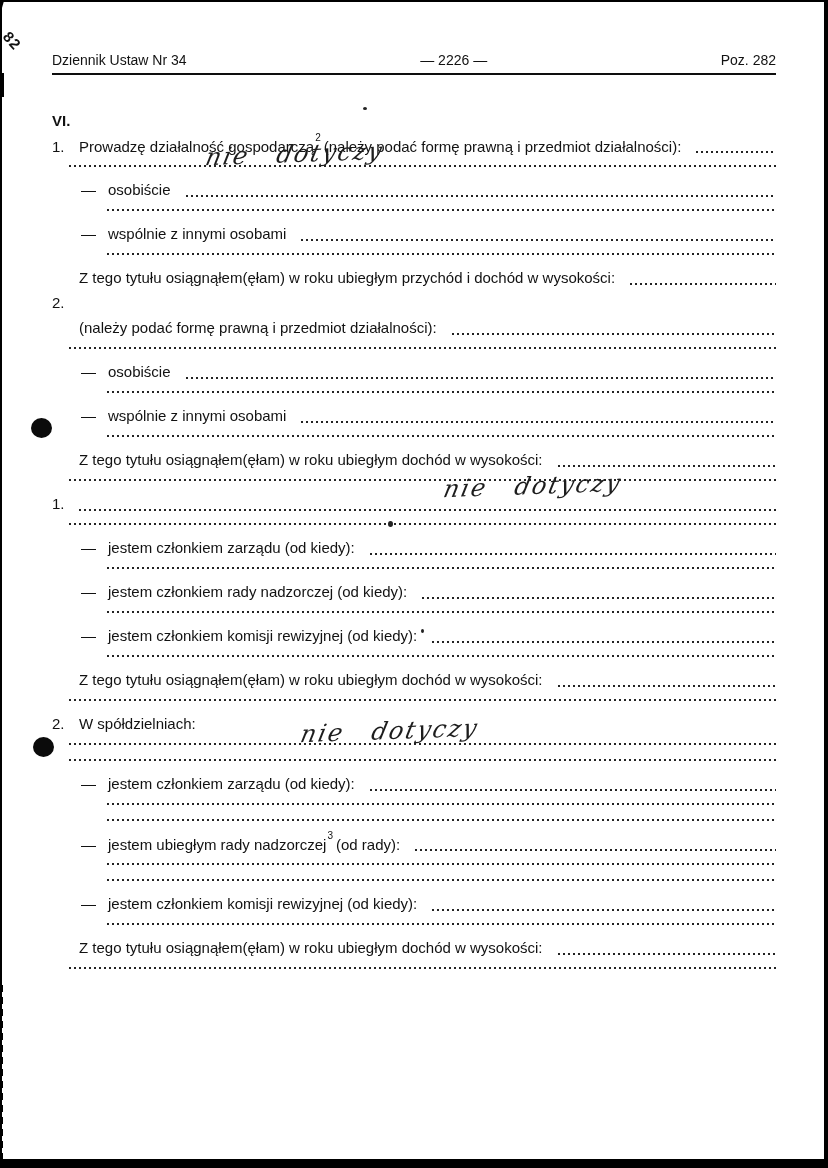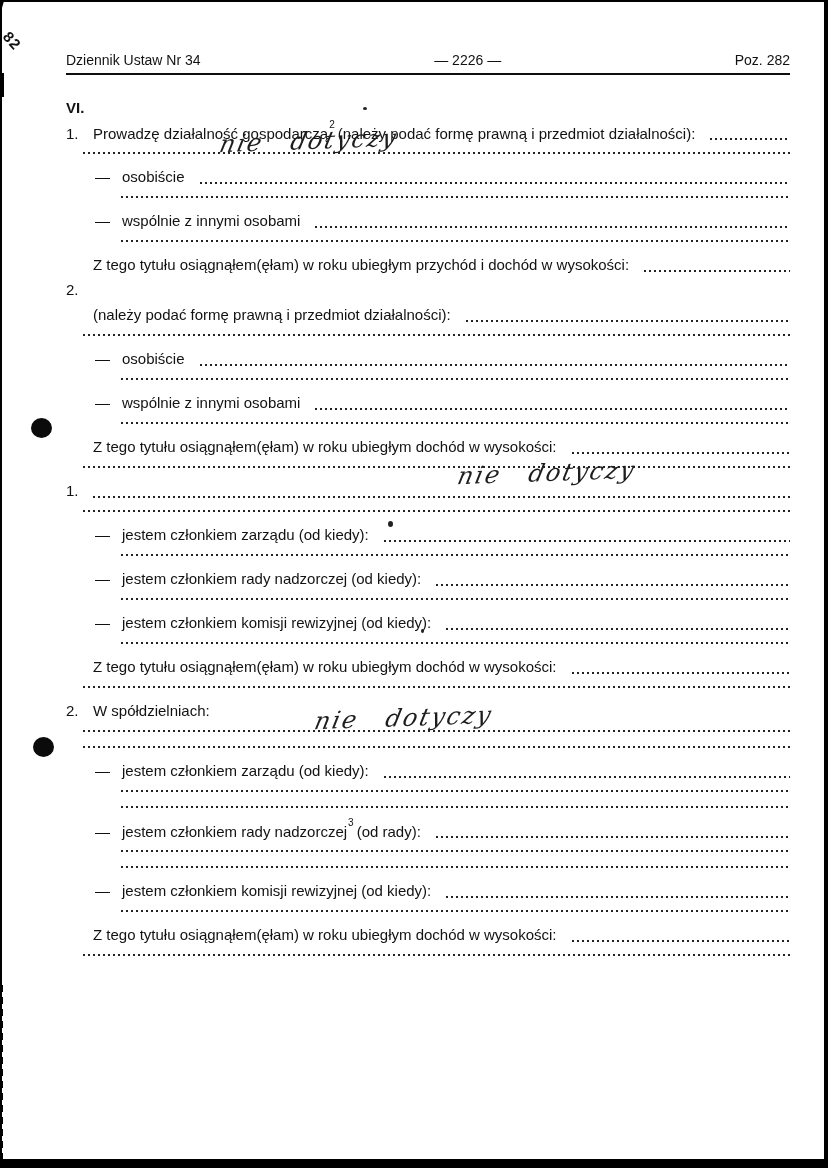--- a/index.html
+++ b/index.html
@@ -22,25 +22,25 @@
   .edge-dashes{position:absolute;left:0;top:985px;width:3px;height:174px;
     background:repeating-linear-gradient(180deg,#000 0 7px,transparent 7px 12px);}
   .punch{position:absolute;width:21px;height:20px;border-radius:50%;background:#0b0b0b;}
   .punch1{left:31px;top:418px;}
   .punch2{left:33px;top:737px;}
   .speck{position:absolute;background:#222;border-radius:50%;}
   .speck1{left:363px;top:107px;width:4px;height:3px;}
   .speck2{left:388px;top:521px;width:5px;height:6px;}
   .speck3{left:421px;top:629px;width:3px;height:4px;}
   
-  .content{position:absolute;left:66px;top:0;width:724px;padding-top:52px;}
+  .content{position:absolute;left:52px;top:0;width:724px;padding-top:52px;}
   .header{display:flex;justify-content:space-between;align-items:baseline;
     font-size:14px;font-weight:500;height:17px;}
   .hrule{height:2px;background:#0e0e0e;margin-top:4px;}
-  .sec{font-weight:bold;font-size:15px;height:19px;margin:24px 0 6px;}
+  .sec{font-weight:bold;font-size:15px;height:19px;margin:37px 0 6px;}
   .sec7{margin-top:8px;}
   .row{display:flex;align-items:baseline;height:19px;margin-bottom:6px;}
   .num{flex:none;width:27px;}
   .itext{white-space:nowrap;margin-right:15px;}
   .after-sup{margin-left:3px;}
   sup{font-size:10px;position:relative;top:-5px;margin-left:1px;}
   .dash{flex:none;margin-right:12px;}
   .sub{padding-left:29px;}
   .pad27{padding-left:27px;}
   .leader{flex:1;height:2px;align-self:flex-end;margin-bottom:3px;min-width:30px;
@@ -194,21 +194,21 @@
     <div class="row sub">
       <span class="dash">—</span>
       <span class="itext">jestem członkiem zarządu (od kiedy):</span>
       <span class="leader"></span>
     </div>
     <div class="dotline dl-sub"></div>
     <div class="dotline dl-sub"></div>
 
     <div class="row sub">
       <span class="dash">—</span>
-      <span class="itext"><span>jestem członkiem rady nadzorczej</span><sup>3</sup><span class="after-sup">(od rady):</span></span>
+      <span class="itext"><span>jestem ubiegłym rady nadzorczej</span><sup>3</sup><span class="after-sup">(od rady):</span></span>
       <span class="leader"></span>
     </div>
     <div class="dotline dl-sub"></div>
     <div class="dotline dl-sub"></div>
 
     <div class="row sub">
       <span class="dash">—</span>
       <span class="itext">jestem członkiem komisji rewizyjnej (od kiedy):</span>
       <span class="leader"></span>
     </div>

